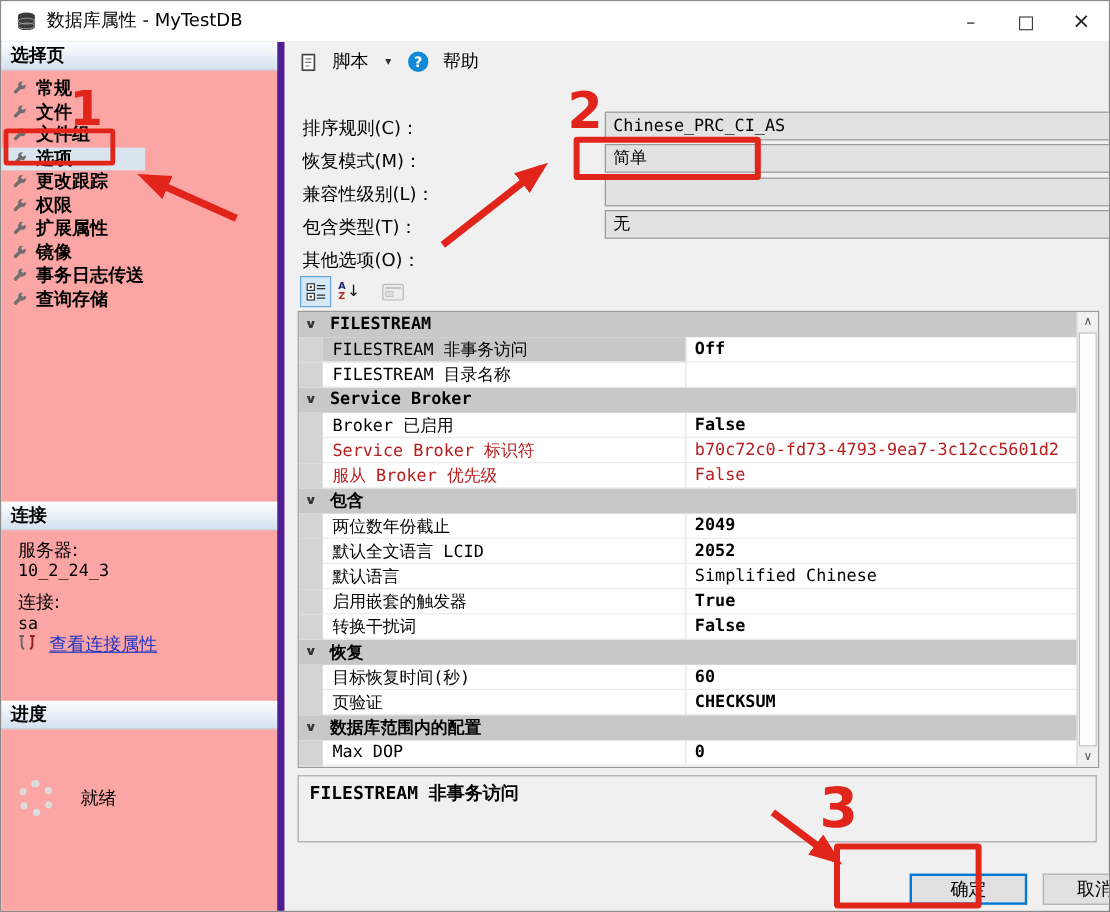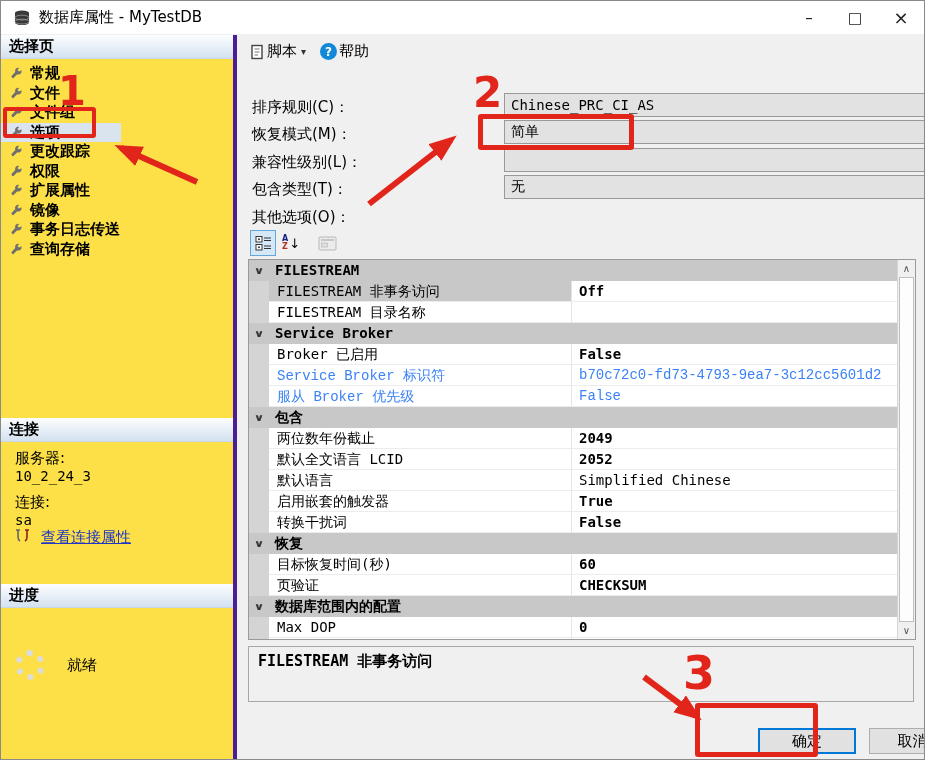--- a/index.html
+++ b/index.html
@@ -15,22 +15,22 @@
   .titlebar { position:absolute; left:0; top:0; width:100%; height:33px; background:#fff;
     display:flex; align-items:center; }
   .db-icon { margin-left:12px; width:18px; height:18px; }
   .win-title { margin-left:8px; font-size:15px; }
   .win-controls { position:absolute; right:0; top:0; height:33px; display:flex; }
   .win-btn { width:46px; height:33px; display:flex; align-items:center; justify-content:center;
     font-size:15px; color:#222; cursor:default; }
   .win-btn.close { font-size:18px; }
 
   
-  .sidebar { position:absolute; left:0; top:34px; width:236px; height:726px; background:#fde047;
-    border-right:4px solid #4c1d95; }
+  .sidebar { position:absolute; left:0; top:34px; width:236px; height:726px; background:#fca5a5;
+    border-right:6px solid #4c1d95; }
   .panel-header { height:24px; background:linear-gradient(#fdfeff,#d3e1f0);
     border-bottom:1px solid #c9d6e4; font-weight:bold; font-size:15px; padding:2px 8px; }
   .side-items { padding-top:5px;font-weight:bold; }
   .side-item { display:flex; align-items:center; gap:6px; padding:1px 4px 1px 9px;
     font-size:15px; height:19.5px; cursor:default; }
   .side-item.selected { background:#dae4ef; width:120px; }
   .w-icon { display:inline-flex; width:14px; }
 
   .conn-header { position:absolute; left:0; top:383px; width:100%; }
   .conn-body { position:absolute; left:14px; top:414px; font-size:15px; }
@@ -40,21 +40,21 @@
   .conn-link { color:#1f35c4; text-decoration:underline; font-size:15px; cursor:pointer; }
 
   .progress-header { position:absolute; left:0; top:549px; width:100%; }
   .progress-body { position:absolute; left:14px; top:615px; display:flex; align-items:center; gap:22px; }
   .spinner { width:30px; height:30px; border-radius:50%; border:6px dotted #dcdcdc; }
   .progress-status { font-size:15px; }
 
   
   .ssms-toolbar { position:absolute; left:249px; top:41px; display:flex; align-items:center;
     gap:14px; font-size:15px; }
-  .tb-btn { display:flex; align-items:center; gap:2px; cursor:default; }
+  .tb-btn { display:flex; align-items:center; gap:12px; cursor:default; }
   .caret { font-size:10px; color:#333; margin-left:2px; }
   .help-icon { width:17px; height:17px; border-radius:50%; background:#1289d8; color:#fff;
     font-size:12px; font-weight:bold; display:flex; align-items:center; justify-content:center; }
 
   
   .f-label { position:absolute; left:251px; font-size:15px; }
   .dd { position:absolute; left:503px; width:448px; height:24px; background:#e2e2e2;
     border:1px solid #999; font-size:14px; display:flex; align-items:center;
     padding:0 22px 0 6px; cursor:default; }
   .dd .dd-caret { position:absolute; right:7px; top:4px; font-size:11px; color:#333;
@@ -82,21 +82,21 @@
   .grow.cat .cat-label { padding:2px 0 0 6px; font-family:"DejaVu Sans Mono","Liberation Mono",monospace; }
   .chev { font-size:10px; color:#333; transform:scaleX(1.3); }
   .grow .name { width:303px; flex:none; padding:2px 4px 0 8px; border-right:1px solid #e4e4e4;
     border-bottom:1px solid #ececec; overflow:hidden; white-space:nowrap;
     font-family:"DejaVu Sans Mono","Liberation Mono",monospace; }
   .grow .val { flex:1; padding:2px 4px 0 7px; border-bottom:1px solid #ececec;
     overflow:hidden; white-space:nowrap;
     font-family:"DejaVu Sans Mono","Liberation Mono",monospace; }
   .grow.selrow .name { background:#c8c8c8; }
   .grow .val.bold { font-weight:bold; }
-  .grow.readonly .name, .grow.readonly .val { color:#3b82f6;font-family:Liberation Mono, monospace; }
+  .grow.readonly .name, .grow.readonly .val { color:#b91c1c; }
 
   .vscroll { position:absolute; right:0; top:0; width:18px; height:379px; background:#f0f0f0;
     border-left:1px solid #d5d5d5; }
   .sb-arrow { position:absolute; left:0; width:17px; height:17px; display:flex;
     align-items:center; justify-content:center; font-size:10px; color:#555; }
   .sb-up { top:0; } .sb-dn { bottom:0; }
   .sb-thumb { position:absolute; left:1px; top:17px; width:15px; height:345px;
     background:#fdfdfd; border:1px solid #c0c0c0; }
 
   

